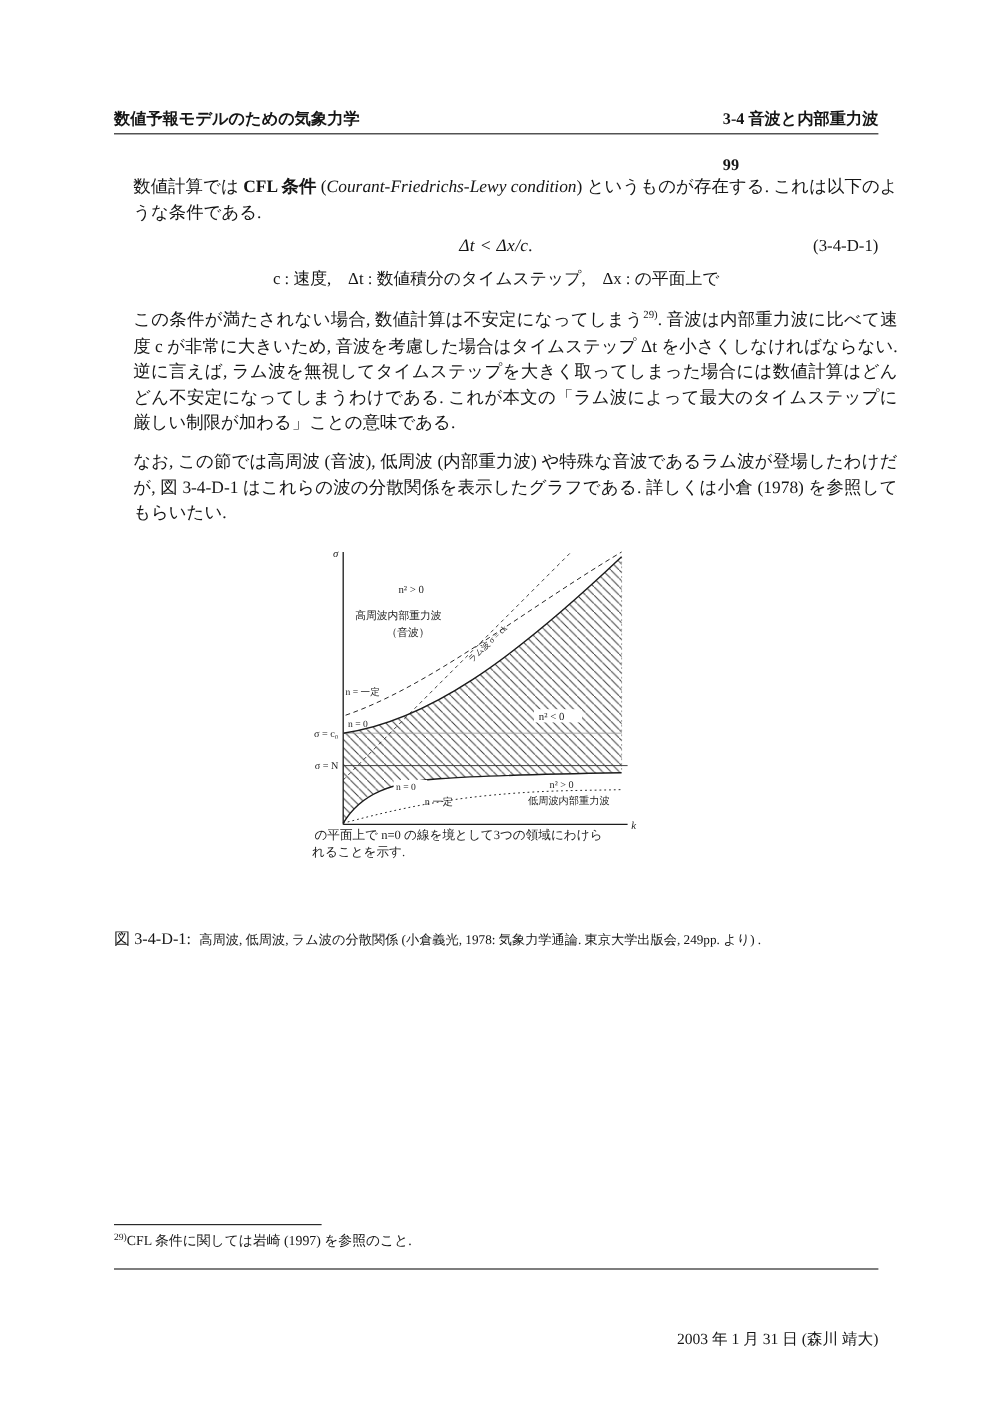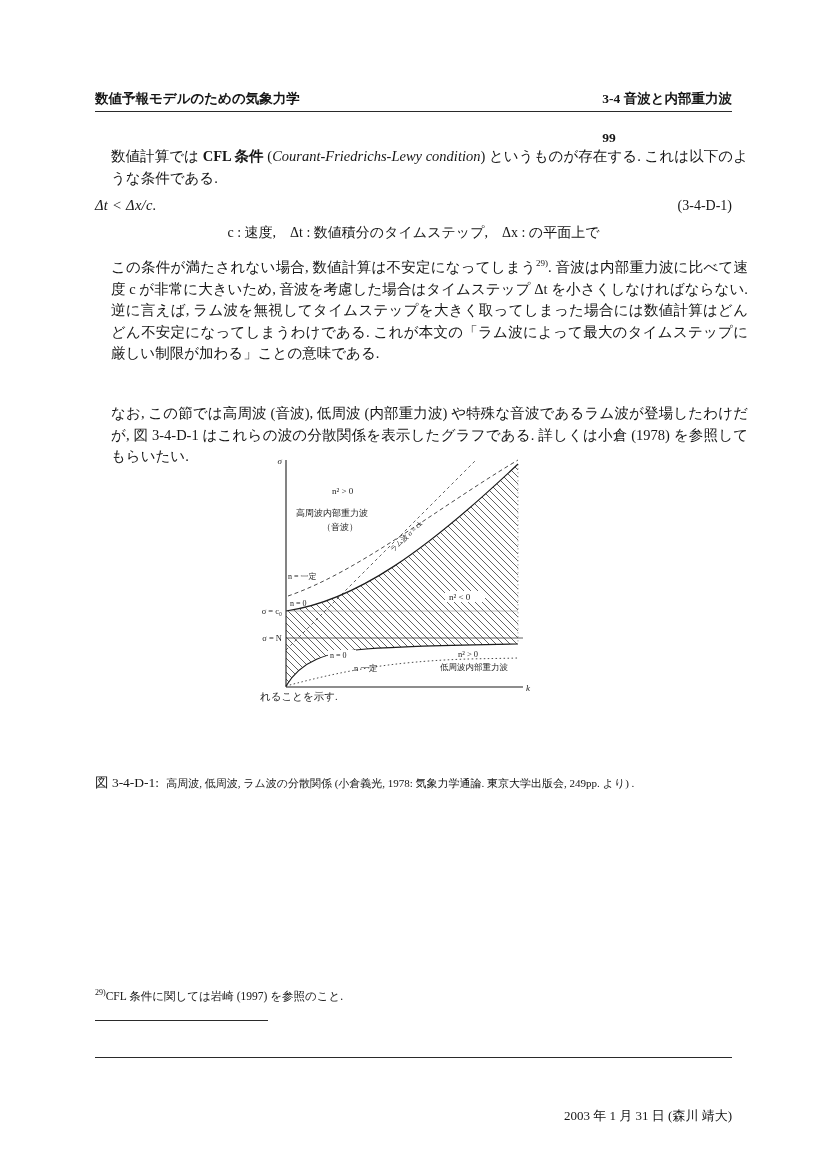--- a/index.html
+++ b/index.html
@@ -13,42 +13,42 @@
   .header{top:90px;left:95px;width:637px;display:flex;justify-content:space-between;
           font-weight:bold;font-size:13.5px;}
   .header-right{display:flex;gap:22px;flex-direction:column;}
   .rule{position:absolute;background:#2a2a2a;height:1px;}
   #rule-header{top:111px;left:95px;width:637px;}
   
   .para{position:absolute;left:111px;width:637px;font-size:14.5px;line-height:21.6px;
         text-align:justify;}
   #p1{top:146px;}
   #p2{top:257px;}
-  #p3{top:375px;margin-top:28px;}
+  #p3{top:375px;}
   .bold{font-weight:bold;}
   .it{font-style:italic;}
   sup.fn{font-size:9px;vertical-align:super;line-height:0;}
   
-  .eq-row{top:197px;left:95px;width:637px;text-align:left;font-size:14.5px;}
+  .eq-row{top:197px;left:95px;width:637px;text-align:center;font-size:14.5px;}
   .eq-formula{font-style:italic;letter-spacing:0.3px;}
   .eq-num{position:absolute;right:0;top:1px;font-style:normal;font-size:14px;}
   .eq-legend{top:224px;left:95px;width:637px;text-align:center;font-size:14px;}
   
   .figure{top:454px;left:236px;width:300px;height:240px;}
   svg text{font-family:"Liberation Serif","DejaVu Serif",serif;fill:#1c1c1c;}
   .inner-caption{top:690px;left:236px;width:312px;font-size:10.5px;line-height:14px;
                  color:#222;}
   .ic-l2{margin-left:26px;}
   .ic-l3{margin-left:24px;}
   
   .caption{top:774px;left:95px;width:637px;font-size:11px;}
   .caption-label{font-size:13.5px;margin-right:7px;}
   
   #rule-footnote{top:1020px;left:95px;width:173px;}
-  .footnote{top:988px;left:95px;width:637px;font-size:11.5px;}
+  .footnote{top:1026px;left:95px;width:637px;font-size:11.5px;}
   .footnote sup{font-size:8px;}
   
   #rule-footer{top:1057px;left:95px;width:637px;}
   .footer{top:1107px;left:95px;width:637px;text-align:right;font-size:13px;}
 </style>
 </head>
 <body>
 
 <div class="abs header">
   <span>数値予報モデルのための気象力学</span>
@@ -122,20 +122,21 @@
     <rect x="92" y="196" width="28" height="10" fill="#ffffff"></rect>
     <text x="94" y="204" font-size="8">n = 0</text>
 
     <text x="222" y="203" font-size="8.5">n² &gt; 0</text>
     <text x="204" y="216" font-size="8.5">低周波内部重力波</text>
     <text x="118" y="217" font-size="8.5">n 一定</text>
   </svg>
 </div>
 
 <div class="abs inner-caption">
+  <div class="ic-l2">の平面上で n=0 の線を境として3つの領域にわけら</div>
   <div class="ic-l3">れることを示す.</div>
 </div>
 
 <div class="abs caption">
   <span class="caption-label">図 3-4-D-1:</span><span>高周波, 低周波, ラム波の分散関係 (小倉義光, 1978: 気象力学通論. 東京大学出版会, 249pp. より) .</span>
 </div>
 
 <div class="rule" id="rule-footnote"></div>
 <div class="abs footnote">
   <sup>29)</sup><span>CFL 条件に関しては岩崎 (1997) を参照のこと.</span>

